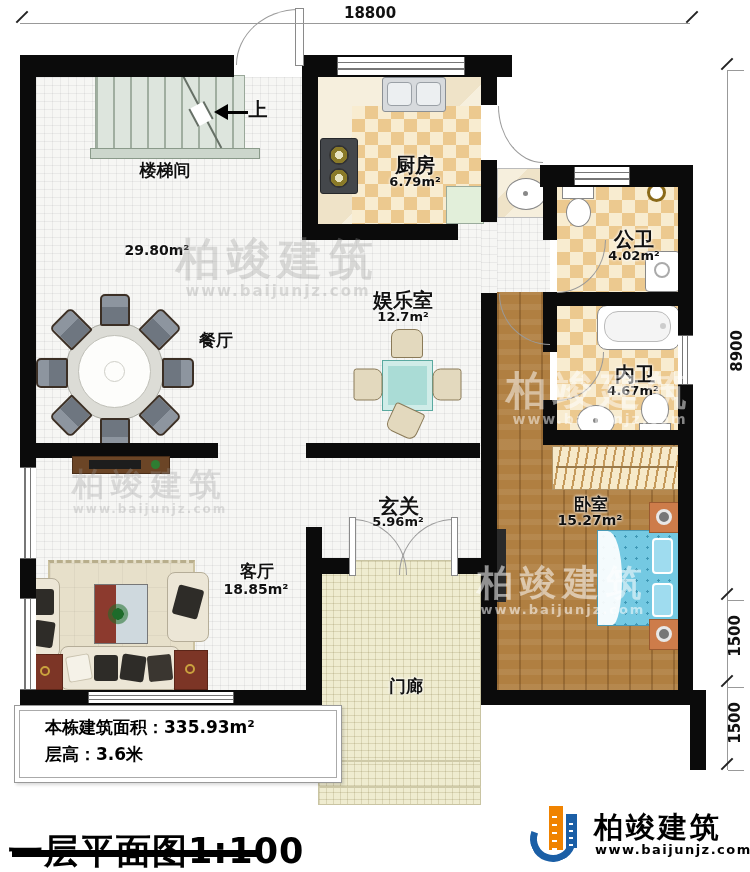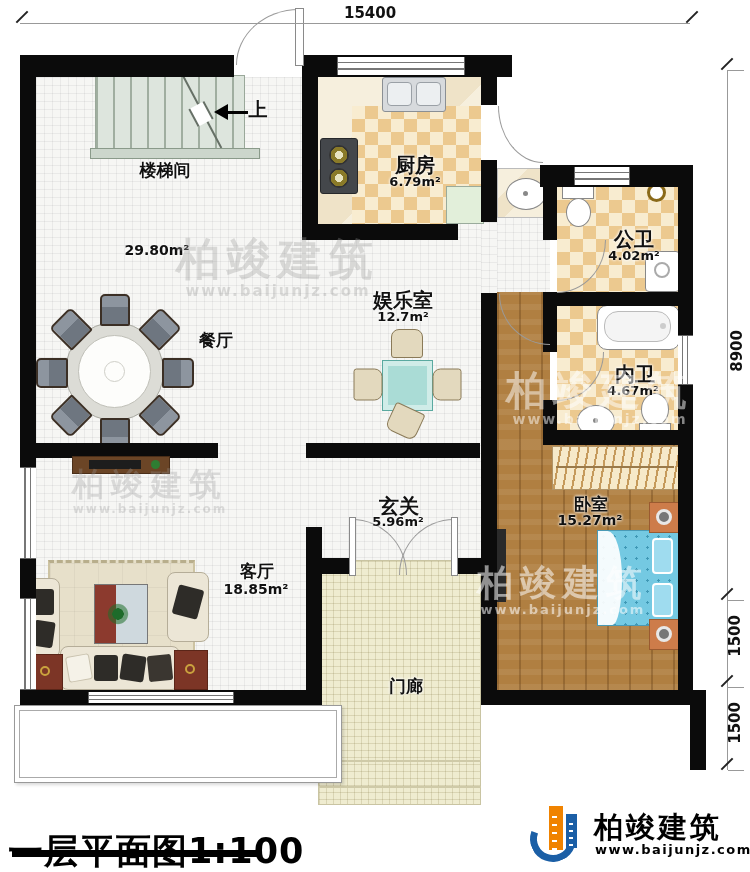--- a/index.html
+++ b/index.html
@@ -163,21 +163,21 @@
   <div class="lbl" style="left:399px;top:506px;">玄关</div>
   <div class="lbl s" style="left:398px;top:521px;">5.96m²</div>
   <div class="lbl b" style="left:591px;top:504px;">卧室</div>
   <div class="lbl s" style="left:590px;top:520px;font-size:14px;">15.27m²</div>
   <div class="lbl b" style="left:257px;top:571px;">客厅</div>
   <div class="lbl s" style="left:256px;top:589px;font-size:14px;">18.85m²</div>
   <div class="lbl b" style="left:406px;top:686px;">门廊</div>
   <div class="lbl" style="left:258px;top:110px;font-size:19px;">上</div>
 
   <div class="dimline" style="left:20px;top:23px;width:670px;height:1px;"></div>
-  <div class="dimtext" style="left:340px;top:4px;">15400</div>
+  <div class="dimtext" style="left:340px;top:4px;">18800</div>
   <div class="dimline" style="left:727px;top:70px;width:1px;height:700px;"></div>
   <div class="dimline" style="left:728px;top:70px;width:16px;height:1px;"></div>
   <div class="dimline" style="left:728px;top:600px;width:16px;height:1px;"></div>
   <div class="dimline" style="left:728px;top:687px;width:16px;height:1px;"></div>
   <div class="dimline" style="left:728px;top:770px;width:16px;height:1px;"></div>
   <div class="vtext" style="left:728px;top:330px;">8900</div>
   <div class="vtext" style="left:726px;top:615px;">1500</div>
   <div class="vtext" style="left:726px;top:702px;">1500</div>
 
   <div class="wm" style="left:278px;top:268px;color:#9a9a9a;opacity:.32;">
@@ -191,20 +191,22 @@
   <div class="wm" style="left:150px;top:492px;color:#9a9a9a;opacity:.3;">
     <div class="cn" style="font-size:32px;">柏竣建筑</div>
     <div class="url" style="font-size:12px;">www.baijunjz.com</div>
   </div>
   <div class="wm" style="left:563px;top:590px;color:#fff;opacity:.55;">
     <div class="cn" style="font-size:36px;">柏竣建筑</div>
     <div class="url" style="font-size:13px;">www.baijunjz.com</div>
   </div>
 
   <div class="infobox">
+    <div>本栋建筑面积：335.93m²</div>
+    <div>层高：3.6米</div>
   </div>
   <div class="title">一层平面图1:100</div>
   <div class="titleline"></div>
   <div class="a" style="left:530px;top:804px;width:60px;height:62px;z-index:6;">
     <div class="a" style="left:0;top:12px;width:46px;height:46px;border:7px solid;border-color:transparent transparent #1b5fa6 #1b5fa6;border-radius:50%;transform:rotate(-25deg);"></div>
     <div class="a" style="left:19px;top:2px;width:14px;height:44px;background:#f08300;background-image:repeating-linear-gradient(180deg,transparent 0 6px,#fff 6px 8px);background-size:5px 100%;background-repeat:no-repeat;background-position:3px 4px;"></div>
     <div class="a" style="left:36px;top:10px;width:11px;height:34px;background:#1b5fa6;background-image:repeating-linear-gradient(180deg,transparent 0 5px,#fff 5px 7px);background-size:4px 100%;background-repeat:no-repeat;background-position:3px 4px;"></div>
   </div>
   <div class="logoname">柏竣建筑</div>
   <div class="logourl">www.baijunjz.com</div>

